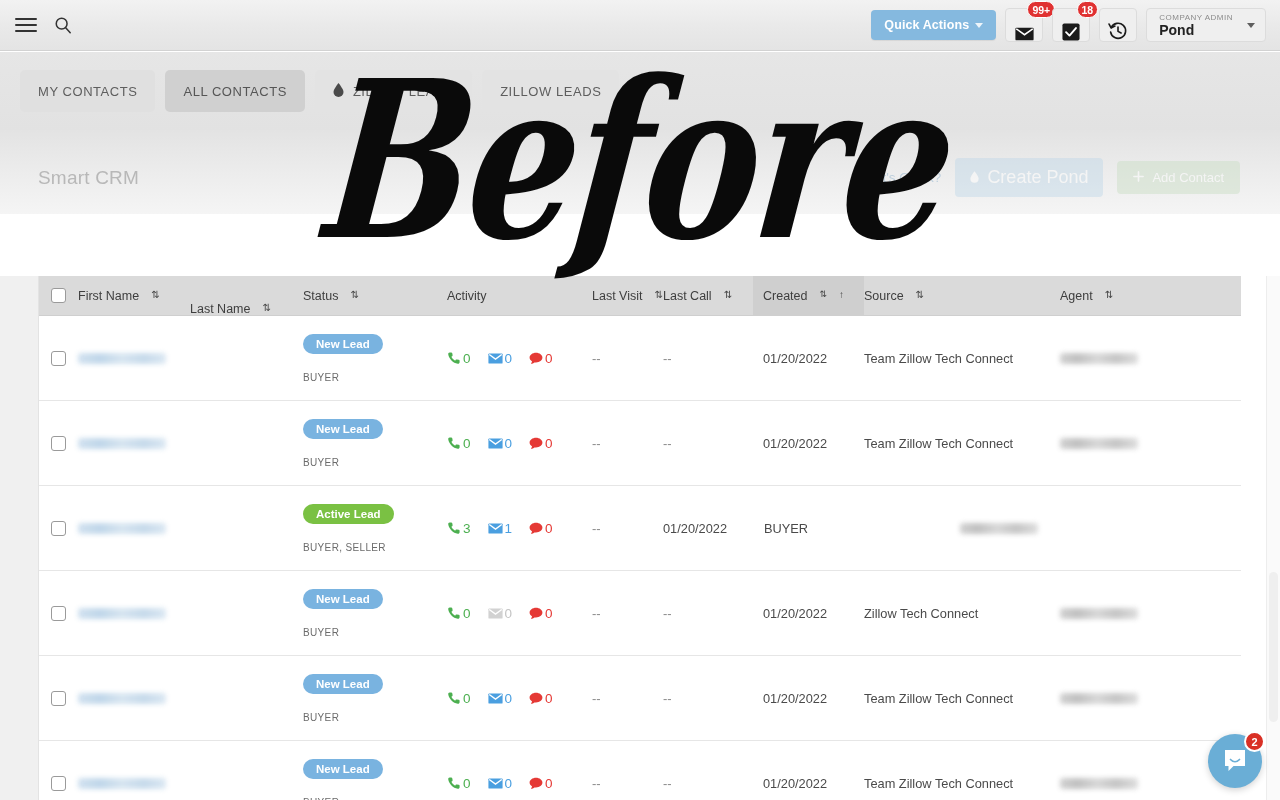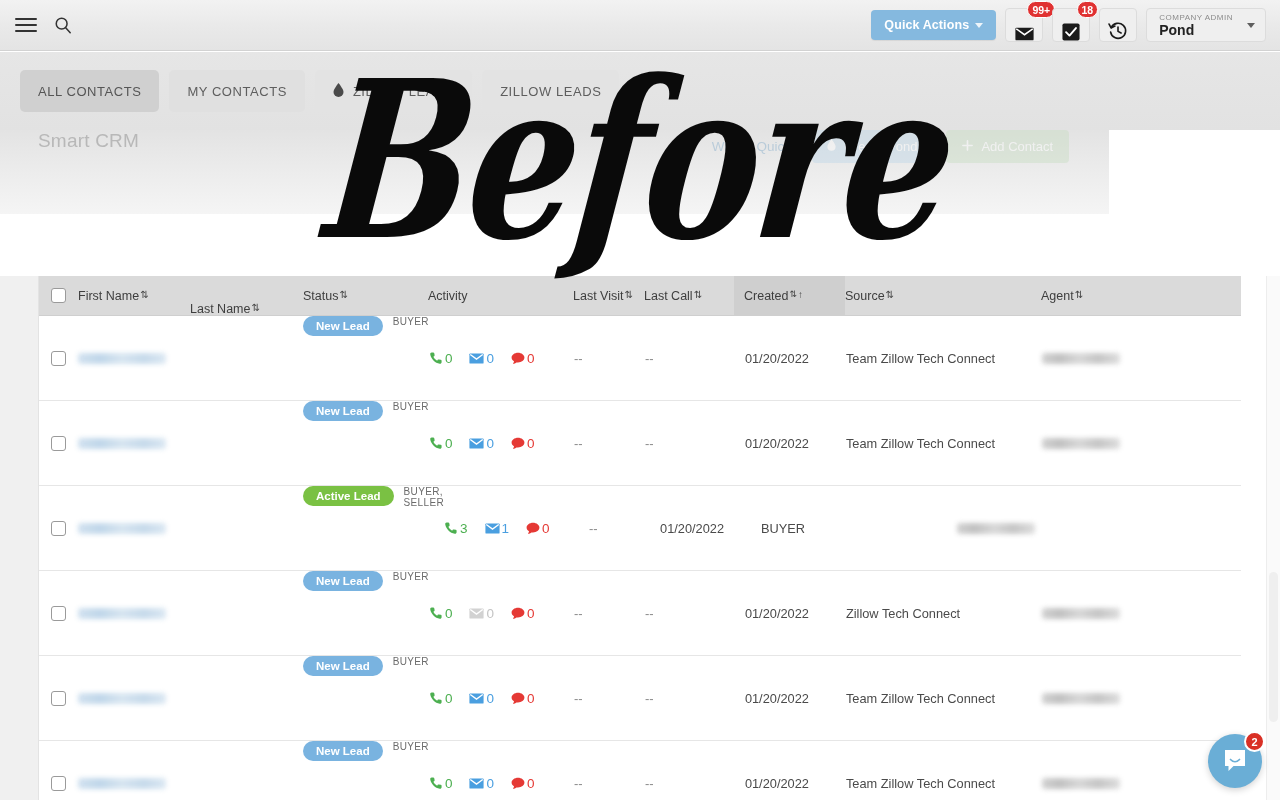--- a/index.html
+++ b/index.html
@@ -65,77 +65,77 @@
     background:#e0e0e0; border-radius:5px; height:42px; display:flex;
     align-items:center; gap:9px; padding:0 18px; cursor:pointer;
     font-size:13px; color:#5e5e5e; letter-spacing:.55px;
   }
   .tab.active { background:#d0d0d0; color:#555; }
   .tab.blend { background:#e3e3e3; }
   .drop-ico { display:inline-block; }
 
   
   .titlerow {
-    position:absolute; left:0; top:130px; width:1109px; height:95px;
+    position:absolute; left:0; top:130px; width:1280px; height:95px;
     background: linear-gradient(to bottom, #e3e3e3 0%, #ededed 48%, #f7f7f7 100%);
-    display:flex; align-items:flex-start; padding:0 40px 0 38px;
+    display:flex; align-items:center; padding:0 40px 0 38px;
   }
   .page-title { font-size:19px; color:#b8b8b8; letter-spacing:.2px; }
   .title-actions { margin-left:auto; display:flex; align-items:center; gap:14px; opacity:.42; }
   .whats-this { font-size:13.5px; color:#7ca7c8; cursor:pointer; }
   .btn-pond {
     background:#bcd6e8; color:#fff; border:none; border-radius:4px;
-    padding:9px 15px; font-size:13px; cursor:pointer; display:flex; align-items:center; gap:8px;
+    padding:9px 15px; font-size:18px; cursor:pointer; display:flex; align-items:center; gap:8px;
   }
   .btn-add {
     background:#c6dcc0; color:#fff; border:none; border-radius:4px;
     padding:9px 16px; font-size:13px; cursor:pointer; display:flex; align-items:center; gap:8px;
   }
 
   
   .fade-white { position:absolute; left:0; top:214px; width:1280px; height:70px; background:#fff; }
   .left-rail { position:absolute; left:0; top:276px; width:38px; height:524px; background:#f0f0f0; }
   .rail-border { position:absolute; left:38px; top:276px; width:1px; height:524px; background:#e3e3e3; }
 
   
   .table-wrap { position:absolute; left:39px; top:276px; width:1202px; height:524px; background:#fff; overflow:hidden; }
   .thead {
     display:flex; align-items:center; height:40px; background:#dadada;
     font-size:12.5px; color:#3e3e3e; border-bottom:1px solid #cfcfcf;
   }
-  .thead .th { display:flex; align-items:center; gap:1px; padding-left:0; }
+  .thead .th { display:flex; align-items:center; gap:12px; padding-left:0; }
   .th-label { white-space:nowrap; }
   .sort-ico { font-size:10px; color:#444; line-height:1; display:inline-block; transform:translateY(-1px); }
   .th.sorted { background:#cfcfcf; height:40px; align-items:center; }
 
   .c-check { width:39px; display:flex; justify-content:center; flex:0 0 39px; }
   .c-first { flex:0 0 112px; }
   .c-last  { flex:0 0 113px;margin-top:27px; }
   .c-status{ flex:0 0 125px; }
-  .c-act   { flex:0 0 145px; }
+  .c-act   { flex:0 0 145px;margin-left:19px; }
   .c-lvisit{ flex:0 0 71px; }
   .c-lcall { flex:0 0 100px; }
   .c-created{ flex:0 0 101px; }
   .c-source{ flex:0 0 196px; }
   .c-agent { flex:1 1 auto; }
 
   .thead .c-first, .thead .c-last, .thead .c-status { padding-left:0; }
   .thead .c-check { padding-left:0; }
 
   .cbox {
     width:15px; height:15px; border:1.5px solid #9a9a9a; border-radius:3px;
     background:#fff; cursor:pointer; display:block;
   }
 
   .trow {
     display:flex; align-items:stretch; min-height:85px;
     border-bottom:1px solid #e6e6e6; font-size:12.8px; color:#4a4a4a;
   }
   .trow > div { display:flex; align-items:center; }
-  .trow .c-status { flex-direction:row; justify-content:center; align-items:flex-start; gap:10px; }
+  .trow .c-status { flex-direction:column; justify-content:center; align-items:flex-start; gap:18px; }
 
   .name-redacted {
     display:inline-block; height:11px; border-radius:3px;
     background: linear-gradient(90deg,#cfe0ef 0%, #bcd4e8 25%, #d5e4f0 50%, #c3d8ea 75%, #dae7f2 100%);
     filter: blur(2.6px); opacity:.95;
   }
   .agent-redacted {
     display:inline-block; height:11px; border-radius:3px;
     background: linear-gradient(90deg,#cfcfcf 0%, #bdbdbd 22%, #d6d6d6 48%, #c2c2c2 72%, #dcdcdc 100%);
     filter: blur(2.6px); opacity:.95;
@@ -239,25 +239,25 @@
         <div>
           <div class="role">COMPANY ADMIN</div>
           <div class="uname">Pond</div>
         </div>
         <i class="caret" style="color:#444"></i>
       </div>
     </div>
   </div>
 
   <div class="tabsrow">
+    <div class="tab">
+      <span>MY CONTACTS</span>
+    </div>
     <div class="tab active">
       <span>ALL CONTACTS</span>
-    </div>
-    <div class="tab">
-      <span>MY CONTACTS</span>
     </div>
     <div class="tab blend">
       <span class="drop-ico">
         <svg width="11" height="14" viewBox="0 0 11 14">
             <path d="M5.5 0 C5.5 0 10.5 6.1 10.5 9 A5 5 0 0 1 0.5 9 C0.5 6.1 5.5 0 5.5 0 Z" fill="#4a4a4a"></path>
           </svg>
       </span>
       <span>ZILLOW LEADS</span>
     </div>
     <div class="tab blend">

